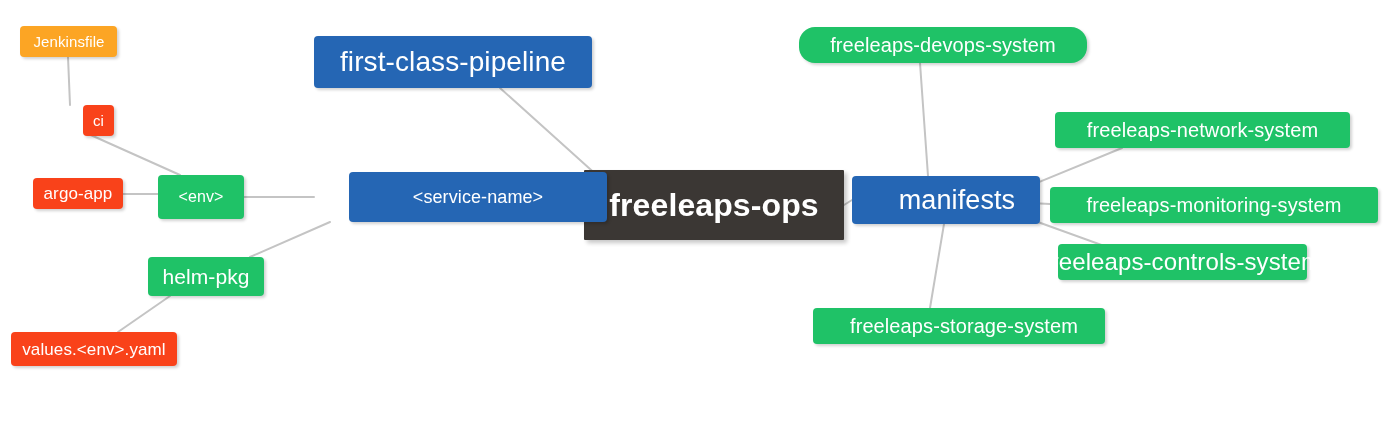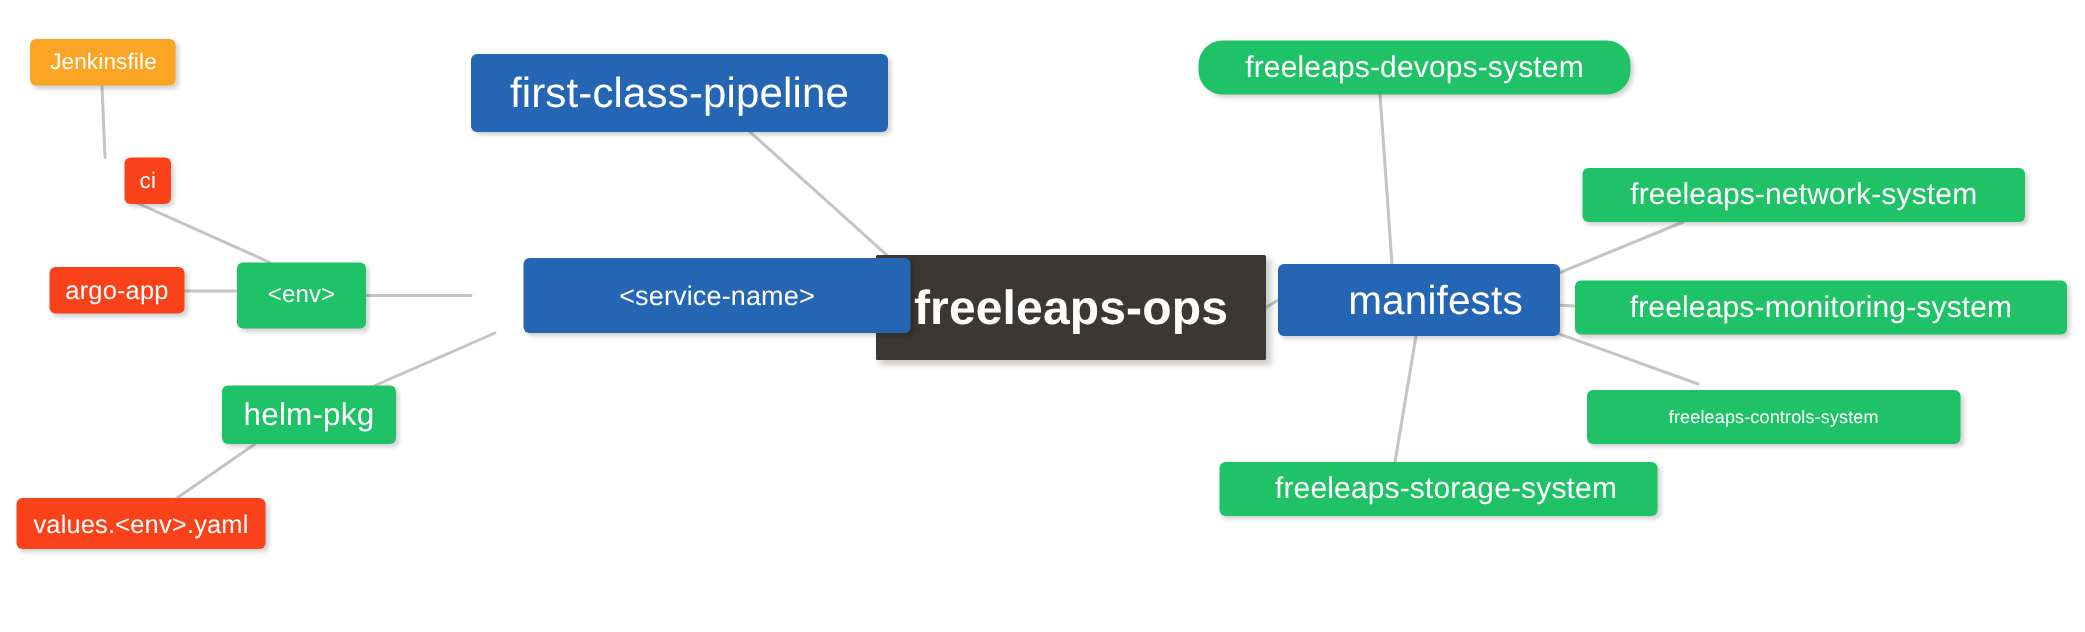--- a/index.html
+++ b/index.html
@@ -76,20 +76,20 @@
   <div id="node-layer">
       <div class="node root" style="left: 584px; top: 170px; width: 260px; height: 70px; font-size: 32px;">freeleaps-ops</div>
       <div class="node blue" style="left: 314px; top: 172px; width: 258px; height: 50px; font-size: 18px; margin-left: 35px;">&lt;service-name&gt;</div>
       <div class="node blue" style="left: 314px; top: 36px; width: 278px; height: 52px; font-size: 28px;">first-class-pipeline</div>
       <div class="node blue" style="left: 852px; top: 176px; width: 188px; height: 48px; font-size: 27px; padding-left: 32px;">manifests</div>
       <div class="node green" style="left: 158px; top: 175px; width: 86px; height: 44px; font-size: 16px;">&lt;env&gt;</div>
       <div class="node green" style="left: 148px; top: 257px; width: 116px; height: 39px; font-size: 21px;">helm-pkg</div>
       <div class="node green" style="left: 799px; top: 27px; width: 288px; height: 36px; font-size: 20px; border-radius: 16px;">freeleaps-devops-system</div>
       <div class="node green" style="left: 1055px; top: 112px; width: 295px; height: 36px; font-size: 20px;">freeleaps-network-system</div>
       <div class="node green" style="left: 1050px; top: 187px; width: 328px; height: 36px; font-size: 20px;">freeleaps-monitoring-system</div>
-      <div class="node green" style="left: 1058px; top: 260px; width: 249px; height: 36px; font-size: 12px;">freeleaps-controls-system</div>
+      <div class="node green" style="left: 1058px; top: 244px; width: 249px; height: 36px; font-size: 24px;">freeleaps-controls-system</div>
       <div class="node green" style="left: 813px; top: 308px; width: 292px; height: 36px; font-size: 20px; padding-left: 20px;">freeleaps-storage-system</div>
       <div class="node orange" style="left: 20px; top: 26px; width: 97px; height: 31px; font-size: 15px;">Jenkinsfile</div>
       <div class="node red" style="left: 55px; top: 105px; width: 31px; height: 31px; font-size: 15px; margin-left: 28px;">ci</div>
       <div class="node red" style="left: 33px; top: 178px; width: 90px; height: 31px; font-size: 17px;">argo-app</div>
       <div class="node red" style="left: 11px; top: 332px; width: 166px; height: 34px; font-size: 17px;">values.&lt;env&gt;.yaml</div>
     </div>
 </div>
 
 </body></html>

